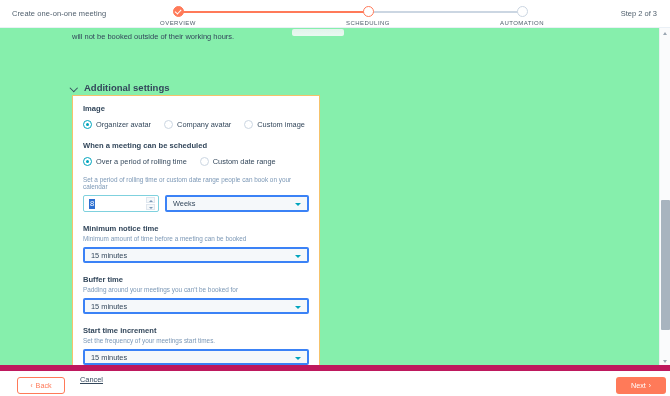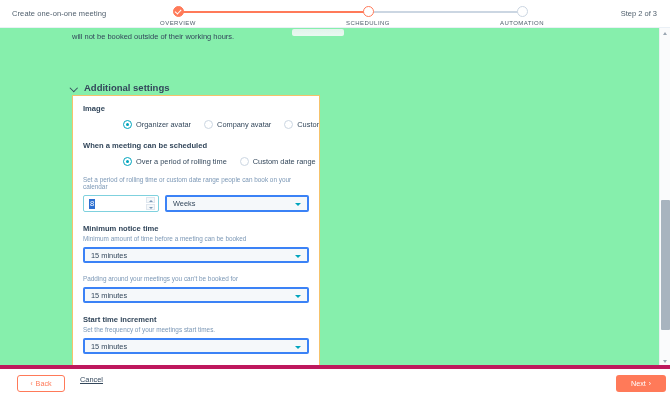--- a/index.html
+++ b/index.html
@@ -115,21 +115,21 @@
 
   .field-label {
     font-size: 7.6px; font-weight: bold; color: #33475b;
     display: flex; align-items: center; gap: 3px;
   }
   .field-sub {
     font-size: 6.4px; color: #7c98b6; margin-top: 2px;
   }
 
   .radio-row {
-    display: flex; align-items: center; margin-top: 7px; gap: 0; margin-left: 40px;
+    display: flex; align-items: center; margin-top: 7px; gap: 0;
   }
   .radio-opt { display: flex; align-items: center; gap: 4px; margin-right: 13px; }
   .radio {
     width: 9px; height: 9px; border-radius: 50%;
     border: 1px solid #cbd6e2; background: #fff;
     position: relative; flex: 0 0 auto;
   }
   .radio.checked { border-color: #00a4bd; }
   .radio.checked:after {
     content: ""; position: absolute; left: 2px; top: 2px;
@@ -190,21 +190,21 @@
     width: 0; height: 0;
     border-left: 2.2px solid transparent; border-right: 2.2px solid transparent;
     border-top: 2.4px solid #7c98b6;
   }
   .unit-select { flex: 1; margin-top: 0; height: 17px; }
 
   
   .footer {
     position: absolute; left: 0; top: 365px;
     width: 670px; height: 31px;
-    background: #ffffff; border-top: 4px solid #be185d;
+    background: #ffffff; border-top: 6px solid #be185d;
   }
   .btn-back {
     position: absolute; left: 17px; top: 6px;
     width: 48px; height: 17px;
     border: 1px solid #ff7a59; border-radius: 3px;
     background: #fff; color: #ff7a59;
     font-size: 7.2px; display: flex; align-items: center;
     justify-content: center; gap: 3px;
   }
   .btn-next {
@@ -341,20 +341,21 @@
     <div class="group">
       <div class="field-label">Minimum notice time</div>
       <div class="field-sub">Minimum amount of time before a meeting can be booked</div>
       <div class="select">
         <span>15 minutes</span>
         <span class="caret"></span>
       </div>
     </div>
 
     <div class="group">
+      <div class="field-label">Buffer time</div>
       <div class="field-sub">Padding around your meetings you can't be booked for</div>
       <div class="select">
         <span>15 minutes</span>
         <span class="caret"></span>
       </div>
     </div>
 
     <div class="group">
       <div class="field-label">Start time increment</div>
       <div class="field-sub">Set the frequency of your meetings start times.</div>

